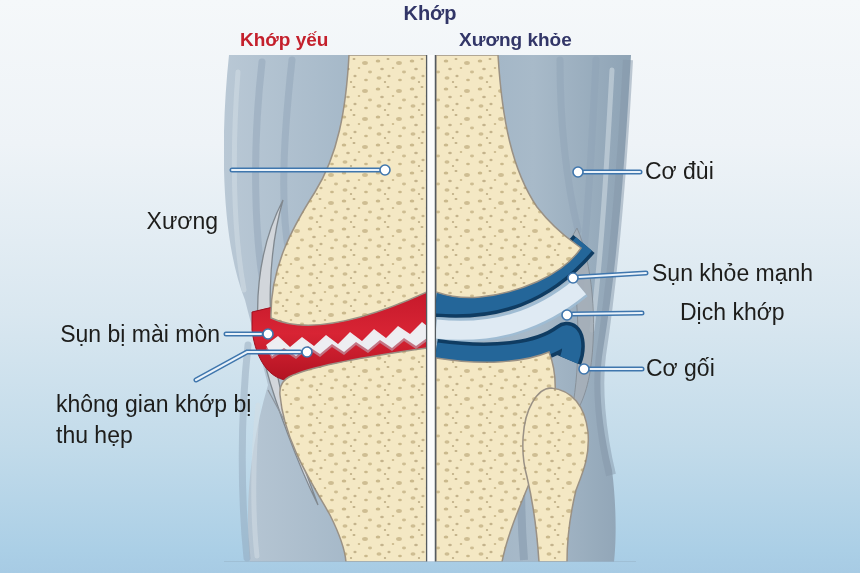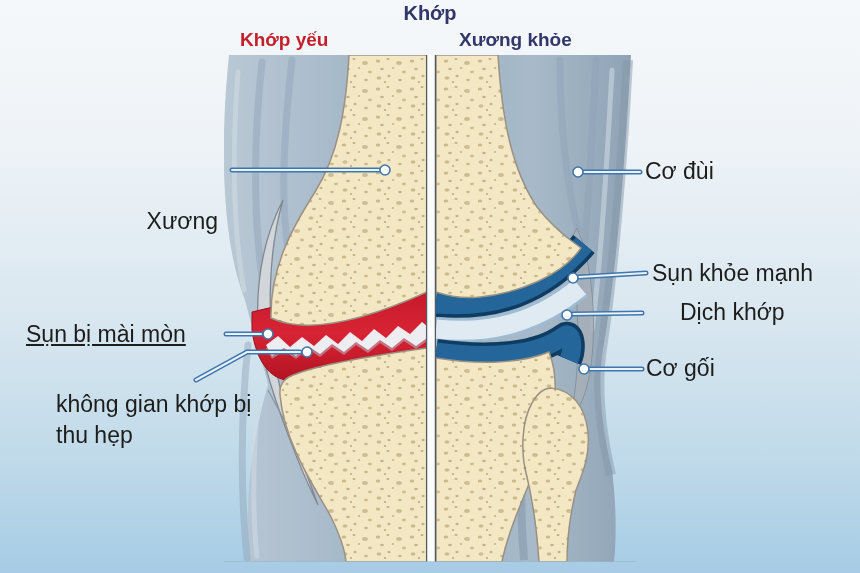--- a/index.html
+++ b/index.html
@@ -165,21 +165,21 @@
         <path class="leader-inner" d="M 590,369 H 642"></path>
       <circle class="leader-dot" cx="584" cy="369" r="5"></circle>
     </g>
   </svg>
 
   <div class="page-title">Khớp</div>
   <div class="cond weak">Khớp yếu</div>
   <div class="cond healthy">Xương khỏe</div>
 
   <div class="lbl" style="left:78px;top:159px;width:140px;text-align:right;margin-top:48px;">Xương</div>
-  <div class="lbl" style="left:26px;top:320px;width:194px;text-decoration:underline;">Sụn bị mài mòn</div>
+  <div class="lbl" style="left:26px;top:320px;width:194px;text-align:right;">Sụn bị mài mòn</div>
   <div class="lbl wrap" style="left:28px;top:389px;width:208px;">không gian khớp bị thu hẹp</div>
 
   <div class="lbl" style="left:645px;top:157px;">Cơ đùi</div>
   <div class="lbl" style="left:652px;top:259px;">Sụn khỏe mạnh</div>
   <div class="lbl" style="left:646px;top:298px;margin-left:34px;">Dịch khớp</div>
   <div class="lbl" style="left:646px;top:354px;">Cơ gối</div>
 
 </div>
 
 </body></html>

